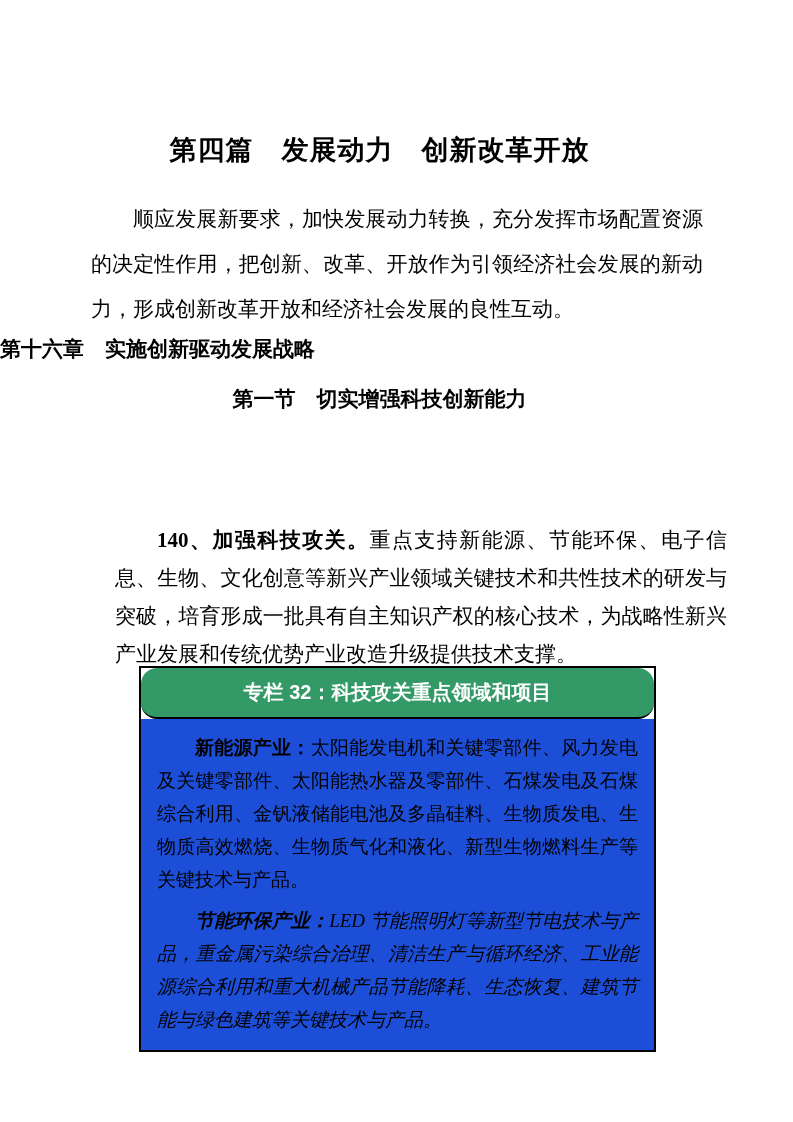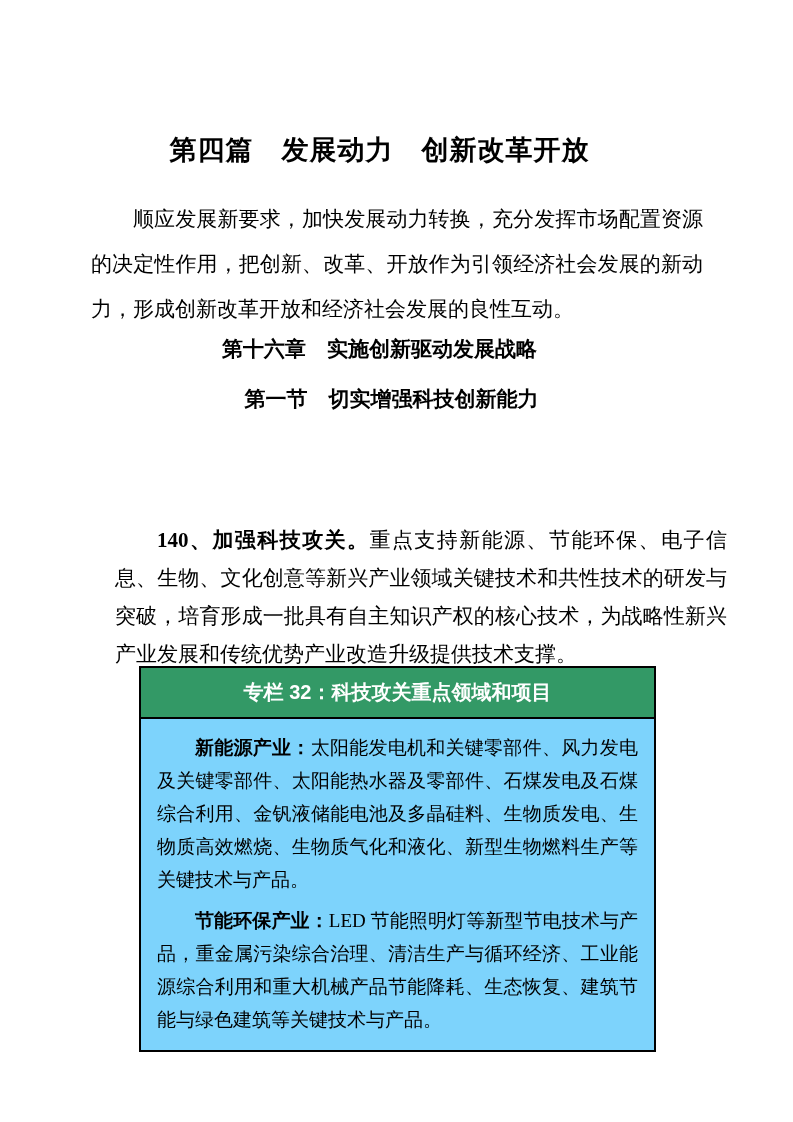--- a/index.html
+++ b/index.html
@@ -36,35 +36,34 @@
     line-height: 45px;
     text-indent: 2em;
     text-align: justify;
     font-family: "Liberation Serif", serif;
   }
   .chapter-title {
     position: absolute;
     top: 318px;
     left: 0;
     width: 100%;
-    text-align: center;
+    text-align: left;
     font-size: 21px;
     font-weight: bold;
     font-family: "Liberation Sans", sans-serif;
   }
   .section-title {
     position: absolute;
     top: 364px;
     left: 0;
     width: 100%;
     text-align: center;
     font-size: 21px;
     font-weight: bold;
     font-family: "Liberation Serif", serif;
-    padding-left: 12px;
   }
   .body-para {
     position: absolute;
     left: 91px;
     width: 612px;
     font-size: 21px;
     line-height: 38px;
     text-indent: 2em;
     text-align: justify;
     font-family: "Liberation Serif", serif;
@@ -82,34 +81,35 @@
   }
   .callout-header {
     background: #339966;
     color: #ffffff;
     text-align: center;
     font-size: 20px;
     font-weight: bold;
     font-family: "Liberation Sans", sans-serif;
     padding: 11px 0;
     border-bottom: 2px solid #000000;
+    border-radius: 16px;
   }
   .callout-body {
     background: #ccffcc;
     padding: 12px 16px 14px 16px;
   }
   .callout-para {
     font-size: 19px;
     line-height: 33px;
     text-indent: 2em;
     text-align: justify;
     margin: 0 0 8px 0;
     font-family: "Liberation Serif", serif;
   }
-  .callout-para:last-child { margin-bottom: 0; }
+  .callout-para:last-child { margin-bottom: 0; font-style: italic; }
   .callout-lead {
     font-weight: bold;
     font-family: "Liberation Sans", sans-serif;
   }
   .page-number {
     position: absolute;
     top: 1018px;
     left: 0;
     width: 100%;
     text-align: center;
@@ -128,20 +128,20 @@
 
   <h2 class="chapter-title">第十六章　实施创新驱动发展战略</h2>
 
   <h3 class="section-title">第一节　切实增强科技创新能力</h3>
 
 
   <p class="body-para para-item140"><span class="lead-bold">140、加强科技攻关。</span><span>重点支持新能源、节能环保、电子信息、生物、文化创意等新兴产业领域关键技术和共性技术的研发与突破，培育形成一批具有自主知识产权的核心技术，为战略性新兴产业发展和传统优势产业改造升级提供技术支撑。</span></p>
 
   <div class="callout-box" style="border-color: rgb(0, 0, 0);">
     <div class="callout-header" style="background: rgb(51, 153, 102); color: rgb(255, 255, 255);">专栏 32：科技攻关重点领域和项目</div>
-    <div class="callout-body" style="background: #7dd3fc;">
+    <div class="callout-body" style="background: #1d4ed8;">
       <p class="callout-para"><span class="callout-lead">新能源产业：</span><span>太阳能发电机和关键零部件、风力发电及关键零部件、太阳能热水器及零部件、石煤发电及石煤综合利用、金钒液储能电池及多晶硅料、生物质发电、生物质高效燃烧、生物质气化和液化、新型生物燃料生产等关键技术与产品。</span></p>
       <p class="callout-para"><span class="callout-lead">节能环保产业：</span><span>LED 节能照明灯等新型节电技术与产品，重金属污染综合治理、清洁生产与循环经济、工业能源综合利用和重大机械产品节能降耗、生态恢复、建筑节能与绿色建筑等关键技术与产品。</span></p>
     </div>
   </div>
 
 
 </div>
 
 </body></html>

